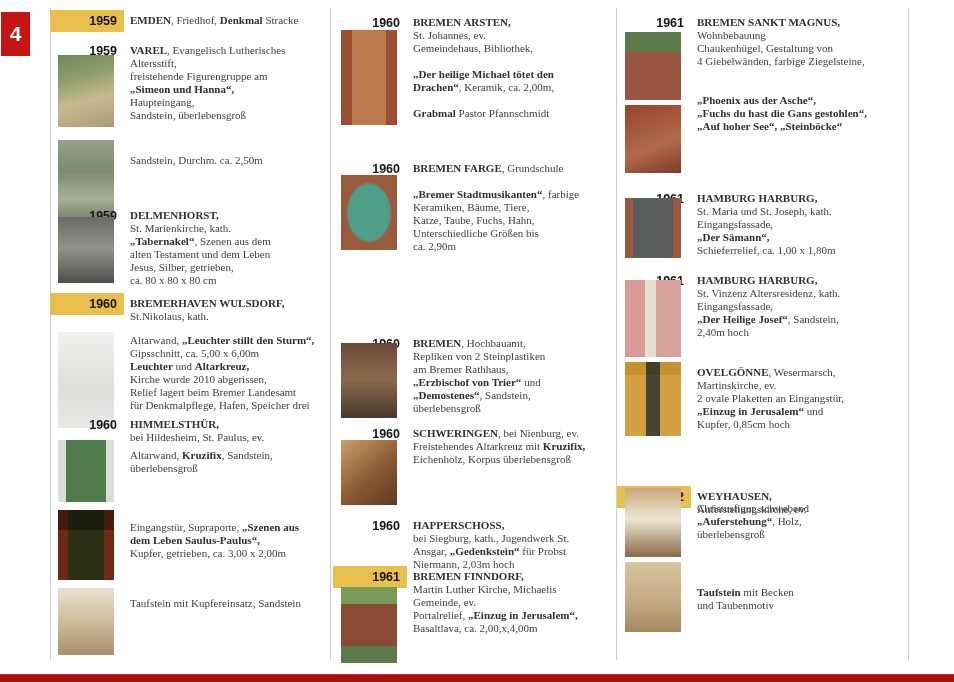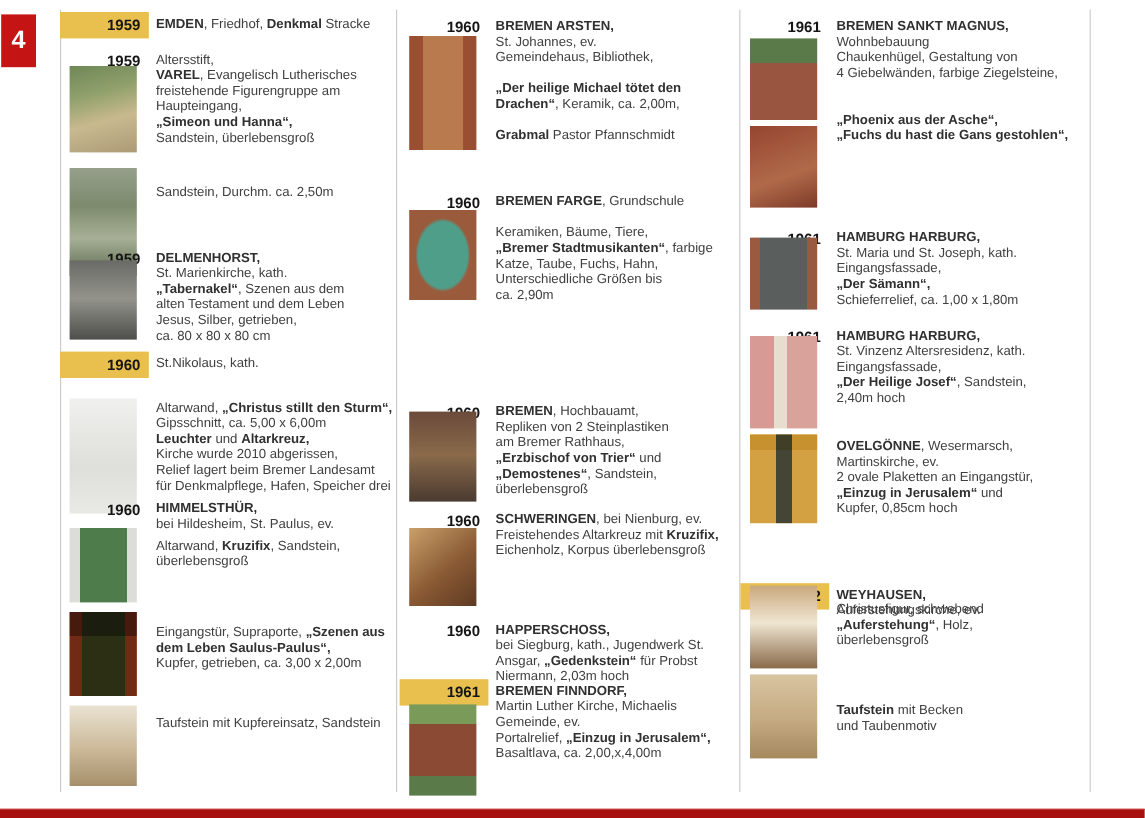--- a/index.html
+++ b/index.html
@@ -17,21 +17,21 @@
   .col{position:absolute;top:0;height:682px;}
   .col1{left:50px;width:281px;}
   .col2{left:333px;width:283px;}
   .col3{left:617px;width:291px;}
   
   .entry{position:absolute;left:0;right:0;}
   .year{position:absolute;left:0;top:0;width:74px;height:22px;line-height:22px;box-sizing:border-box;
         text-align:right;padding-right:7px;font-weight:bold;font-size:12.5px;color:#151515;}
   .year.hl{background:#e9bf4e;}
   .photo{position:absolute;left:8px;width:56px;}
-  .text{margin-left:80px;padding-top:4px;}
+  .text{margin-left:80px;padding-top:4px;font-family:Liberation Serif, serif;}
   .ln{height:13px;line-height:13px;font-size:11px;white-space:nowrap;}
   .ln .b{font-weight:bold;color:#303030;}
   
   .c1e1{top:10px}.c1e2{top:40px}.c1e3{top:140px}.c1e4{top:205px}.c1e5{top:293px}
   .c1e6{top:330px}.c1e7{top:414px}.c1e8{top:440px}.c1e9{top:510px}.c1e10{top:588px}
   .c1e2 .photo{top:15px;height:72px}
   .c1e3 .photo{top:0;height:90px}
   .c1e4 .photo{top:12px;height:66px}
   .c1e6 .photo{top:2px;height:96px}
   .c1e8 .photo{top:0;height:62px}
@@ -101,25 +101,25 @@
     <div class="entry c1e1">
       <div class="year hl">1959</div>
       <div class="text">
           <div class="ln"><span class="b">EMDEN</span><span>, Friedhof, </span><span class="b">Denkmal</span><span> Stracke</span></div>
         </div>
     </div>
     <div class="entry c1e2">
       <div class="year">1959</div>
       <div class="photo ph-simeon"></div>
       <div class="text">
+          <div class="ln"><span class="b">VAREL</span><span>, Evangelisch Lutherisches</span></div>
           <div class="ln"><span>Altersstift,</span></div>
-          <div class="ln"><span class="b">VAREL</span><span>, Evangelisch Lutherisches</span></div>
           <div class="ln"><span>freistehende Figurengruppe  am</span></div>
+          <div class="ln"><span class="b">„Simeon und Hanna“,</span></div>
           <div class="ln"><span>Haupteingang,</span></div>
-          <div class="ln"><span class="b">„Simeon und Hanna“,</span></div>
           <div class="ln"><span> Sandstein, überlebensgroß</span></div>
         </div>
     </div>
     <div class="entry c1e3">
       <div class="photo ph-brunnen"></div>
       <div class="text">
           <div class="ln"><span>Sandstein, Durchm. ca. 2,50m</span></div>
         </div>
     </div>
     <div class="entry c1e4">
@@ -130,27 +130,28 @@
           <div class="ln"><span>St. Marienkirche, kath.</span></div>
           <div class="ln"><span class="b">„Tabernakel“</span><span>, Szenen aus dem</span></div>
           <div class="ln"><span> alten Testament und dem Leben</span></div>
           <div class="ln"><span>Jesus, Silber, getrieben,</span></div>
           <div class="ln"><span>ca. 80 x 80 x 80 cm</span></div>
         </div>
     </div>
     <div class="entry c1e5">
       <div class="year hl">1960</div>
       <div class="text">
+          <div class="ln"><span class="b">BREMERHAVEN WULSDORF,</span></div>
           <div class="ln"><span>St.Nikolaus, kath.</span></div>
         </div>
     </div>
     <div class="entry c1e6">
       <div class="photo ph-christus"></div>
       <div class="text">
-          <div class="ln"><span>Altarwand, </span><span class="b">„Christus stillt den Sturm“,</span></div>
+          <div class="ln"><span>Altarwand, </span><span class="b">„Leuchter stillt den Sturm“,</span></div>
           <div class="ln"><span>Gipsschnitt, ca. 5,00 x 6,00m</span></div>
           <div class="ln"><span class="b">Leuchter</span><span> und </span><span class="b">Altarkreuz,</span></div>
           <div class="ln"><span>Kirche wurde 2010 abgerissen,</span></div>
           <div class="ln"><span>Relief lagert beim Bremer Landesamt</span></div>
           <div class="ln"><span>für  Denkmalpflege, Hafen, Speicher drei</span></div>
         </div>
     </div>
     <div class="entry c1e7">
       <div class="year">1960</div>
       <div class="text">
@@ -195,22 +196,22 @@
           <div class="ln">&nbsp;</div>
           <div class="ln"><span class="b">Grabmal</span><span> Pastor Pfannschmidt</span></div>
         </div>
     </div>
     <div class="entry c2e2">
       <div class="year">1960</div>
       <div class="photo ph-stadtmus"></div>
       <div class="text">
           <div class="ln"><span class="b">BREMEN FARGE</span><span>, Grundschule</span></div>
           <div class="ln">&nbsp;</div>
+          <div class="ln"><span class="b">„Bremer Stadtmusikanten“</span><span>, farbige</span></div>
           <div class="ln"><span>Keramiken, Bäume, Tiere,</span></div>
-          <div class="ln"><span class="b">„Bremer Stadtmusikanten“</span><span>, farbige</span></div>
           <div class="ln"><span>Katze, Taube, Fuchs, Hahn,</span></div>
           <div class="ln"><span>Unterschiedliche Größen bis</span></div>
           <div class="ln"><span>ca. 2,90m</span></div>
         </div>
     </div>
     <div class="entry c2e4">
       <div class="year">1960</div>
       <div class="photo ph-rathaus"></div>
       <div class="text">
           <div class="ln"><span class="b">BREMEN</span><span>, Hochbauamt,</span></div>
@@ -259,20 +260,21 @@
       <div class="photo pb ph-gaense"></div>
       <div class="text">
           <div class="ln"><span class="b">BREMEN SANKT MAGNUS,</span></div>
           <div class="ln"><span>Wohnbebauung</span></div>
           <div class="ln"><span>Chaukenhügel, Gestaltung von</span></div>
           <div class="ln"><span>4 Giebelwänden, farbige Ziegelsteine,</span></div>
           <div class="ln">&nbsp;</div>
           <div class="ln">&nbsp;</div>
           <div class="ln"><span class="b">„Phoenix aus der Asche“,</span></div>
           <div class="ln"><span class="b">„Fuchs du hast die Gans gestohlen“,</span></div>
+          <div class="ln"><span class="b">„Auf hoher See“, „Steinböcke“</span></div>
         </div>
     </div>
     <div class="entry c3e2">
       <div class="year">1961</div>
       <div class="photo ph-saemann"></div>
       <div class="text">
           <div class="ln"><span class="b">HAMBURG HARBURG,</span></div>
           <div class="ln"><span>St. Maria und St. Joseph, kath.</span></div>
           <div class="ln"><span>Eingangsfassade,</span></div>
           <div class="ln"><span class="b">„Der Sämann“,</span></div>

